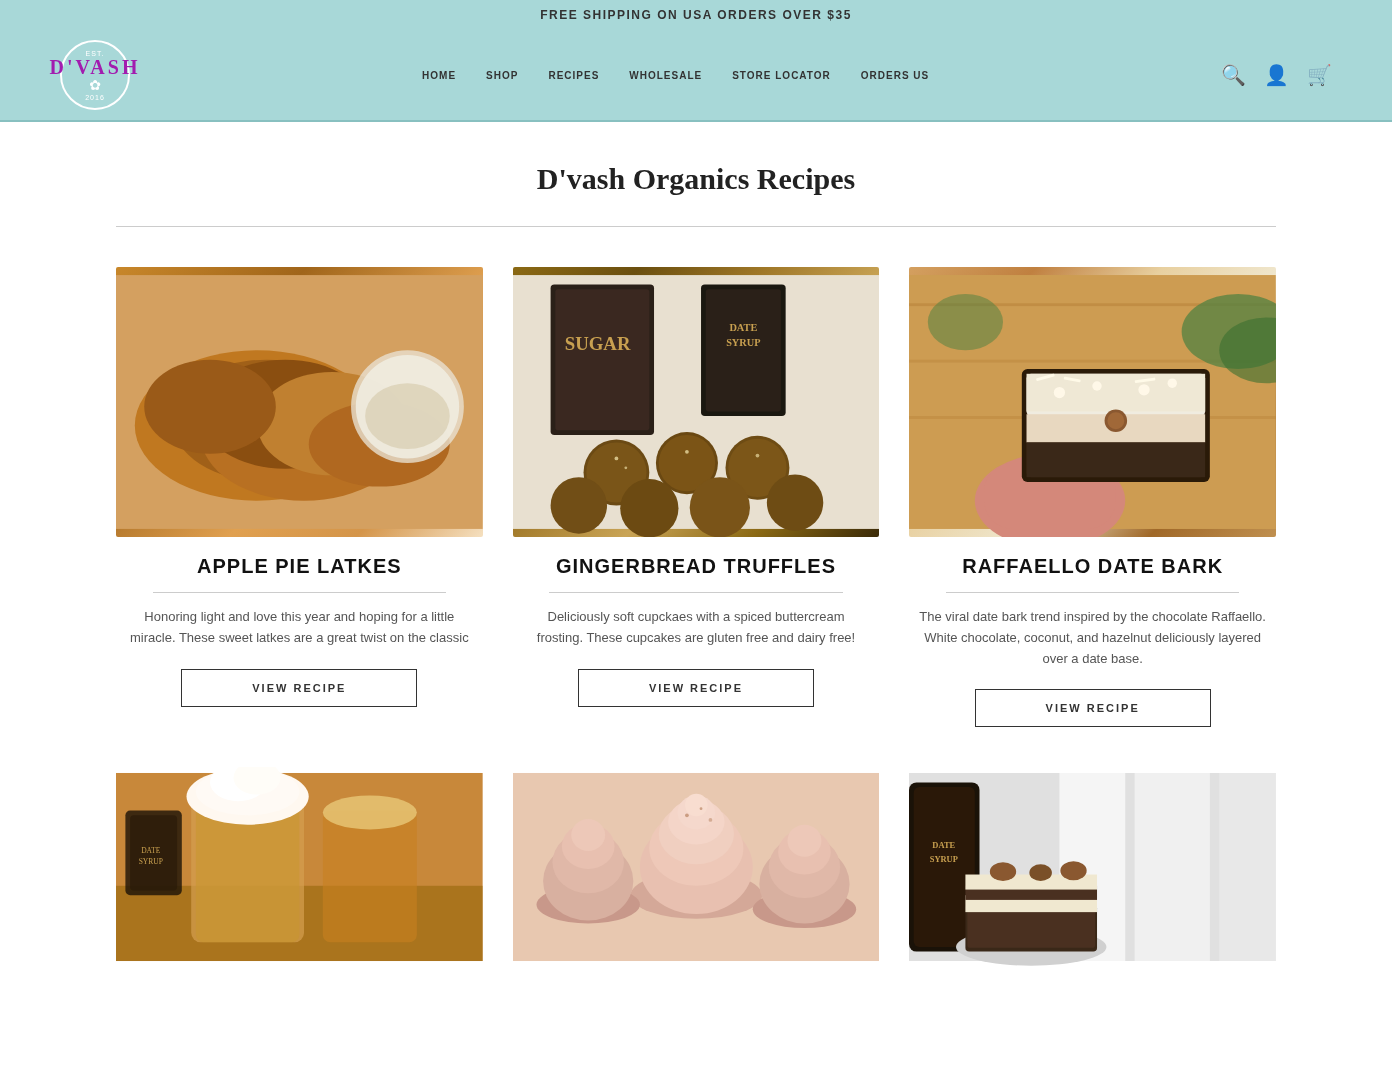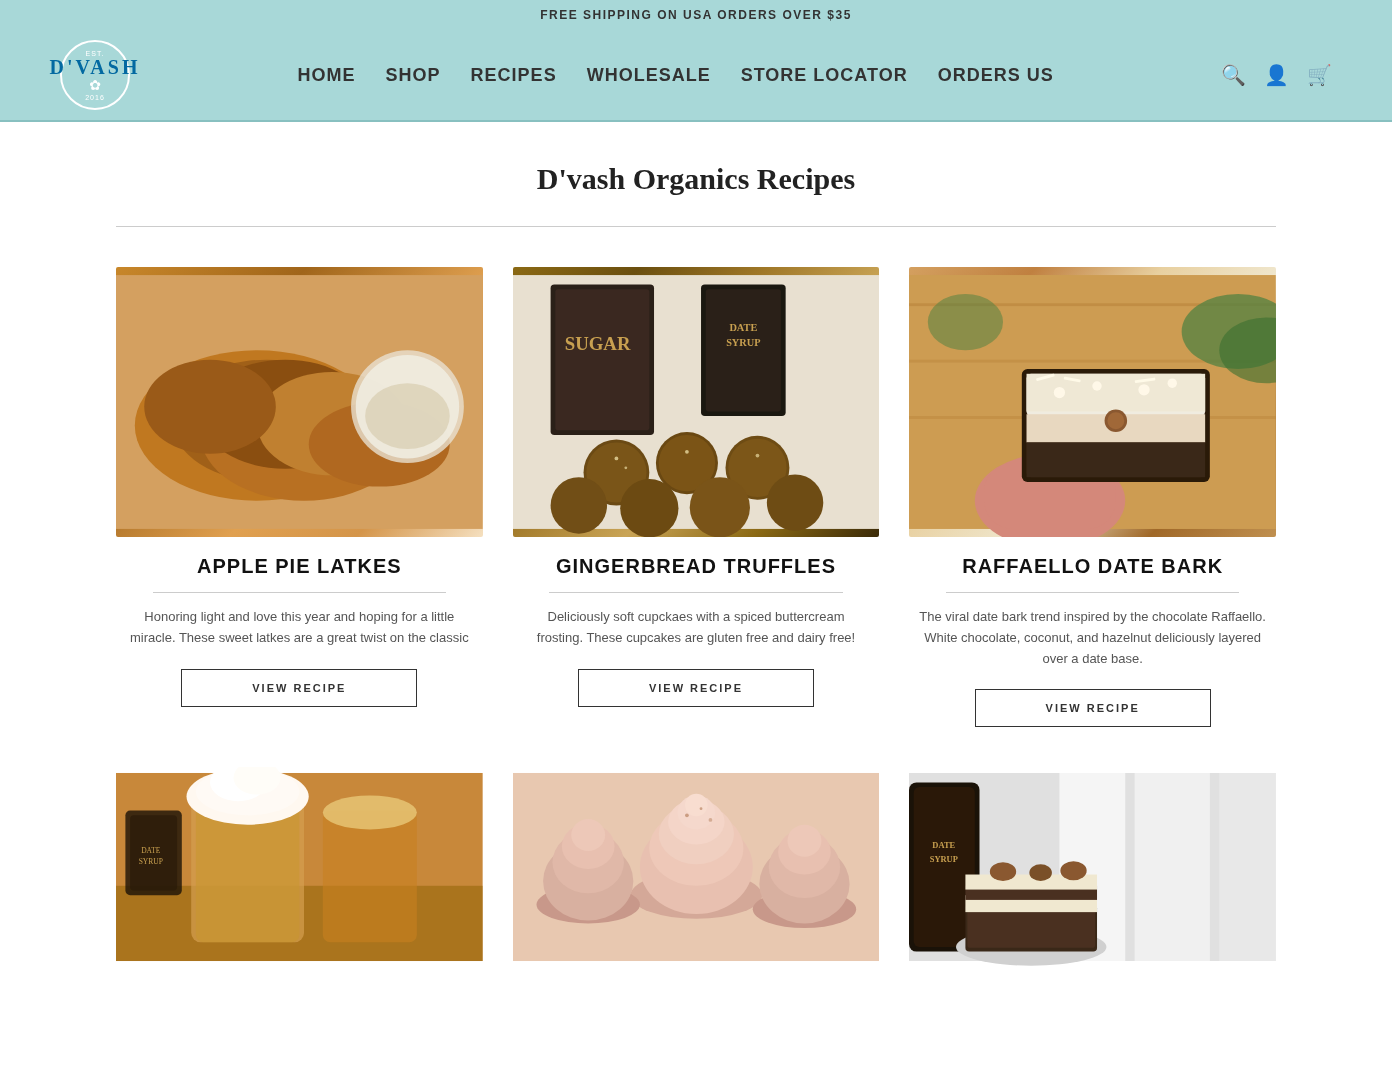--- a/index.html
+++ b/index.html
@@ -29,21 +29,21 @@
 
     nav {
       display: flex;
       gap: 30px;
       align-items: center;
     }
 
     nav a {
       text-decoration: none;
       font-family: Arial, sans-serif;
-      font-size: 18px;
+      font-size: 10px;
       font-weight: 700;
       letter-spacing: 1px;
       color: #333;
     }
 
     .header-icons {
       display: flex;
       gap: 18px;
       align-items: center;
     }
@@ -186,21 +186,21 @@
       display: flex;
       flex-direction: column;
       align-items: center;
       justify-content: center;
       position: relative;
     }
 
     .logo-brand {
       font-size: 20px;
       font-weight: 900;
-      color: #0369a1;
+      color: #a21caf;
       font-family: 'Georgia', serif;
       letter-spacing: 3px;
       line-height: 1;
     }
 
     .logo-established {
       font-size: 7px;
       color: #fff;
       letter-spacing: 1px;
       font-family: Arial, sans-serif;

